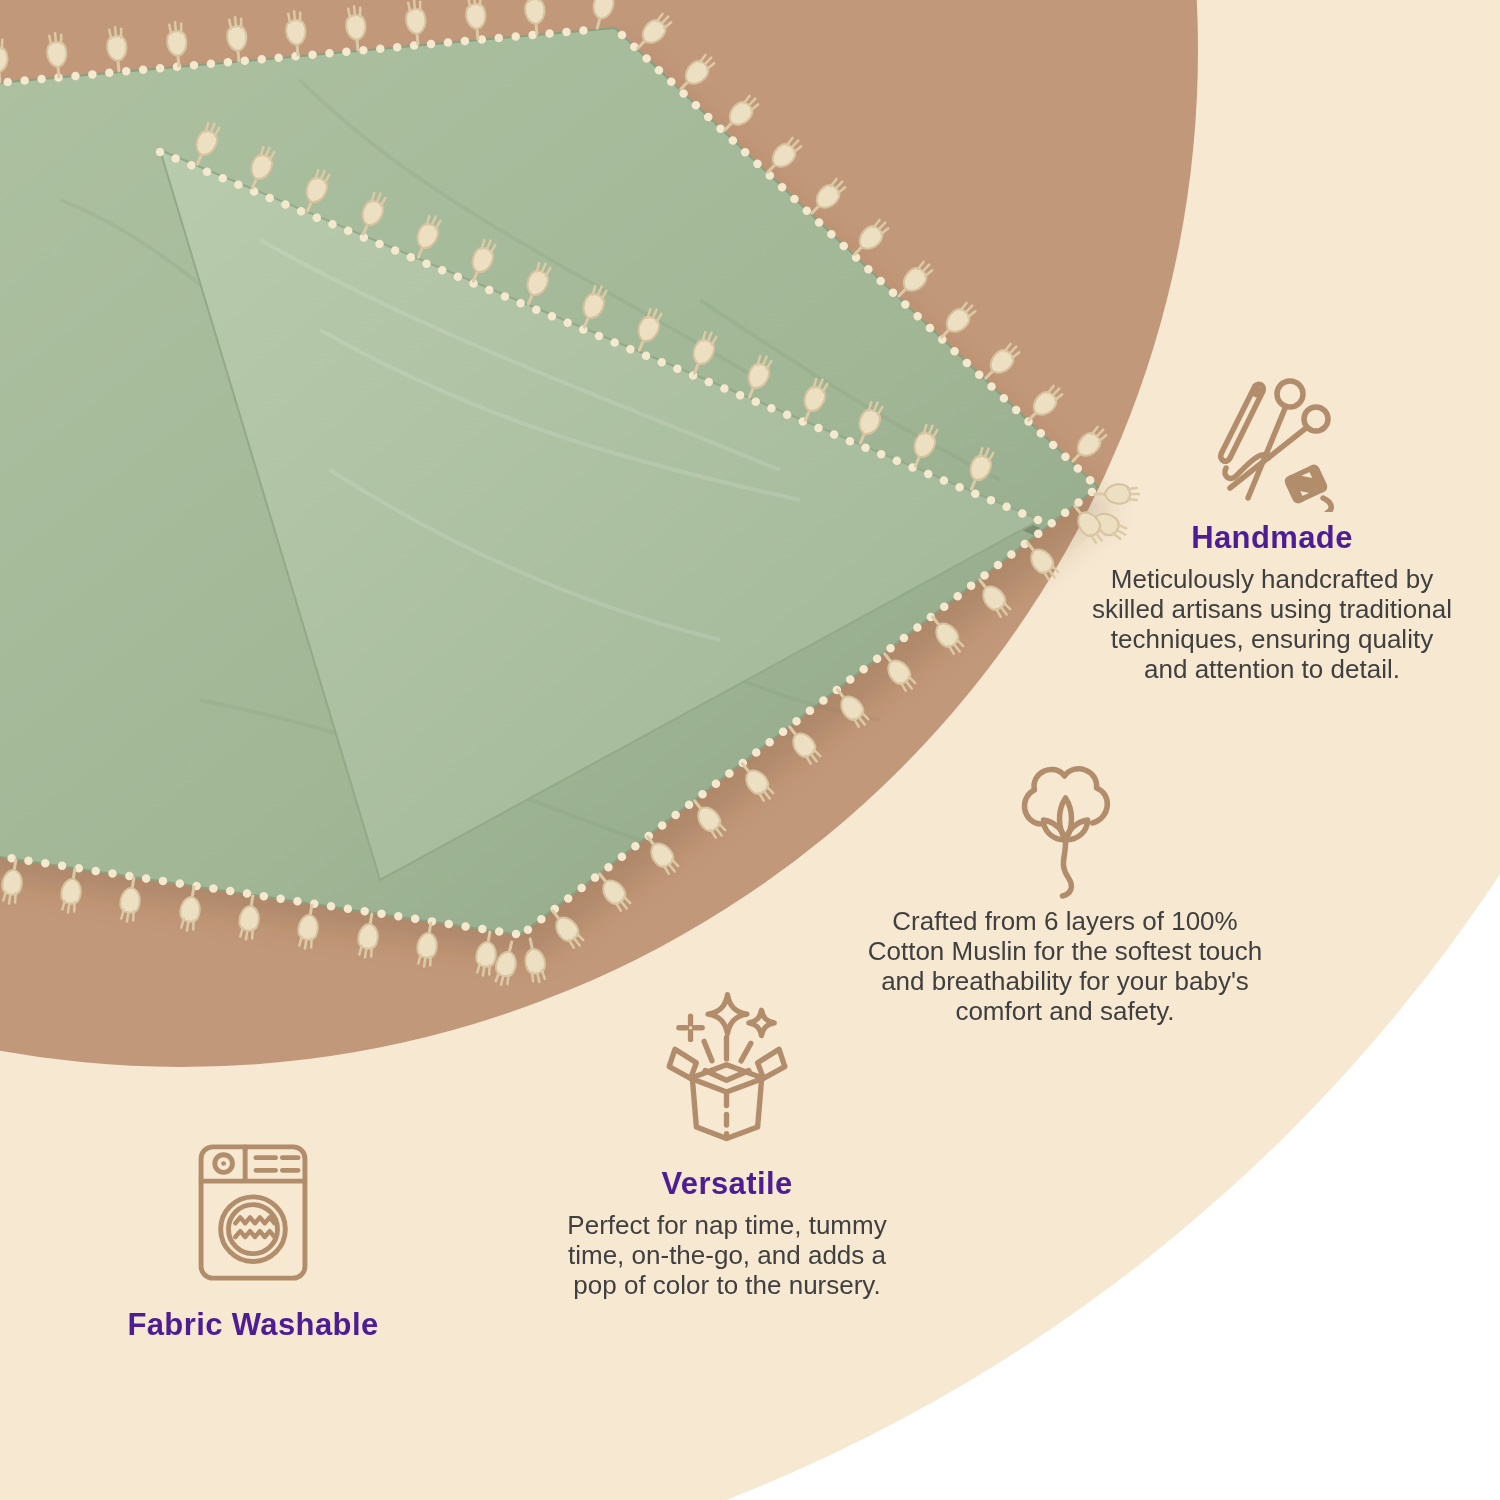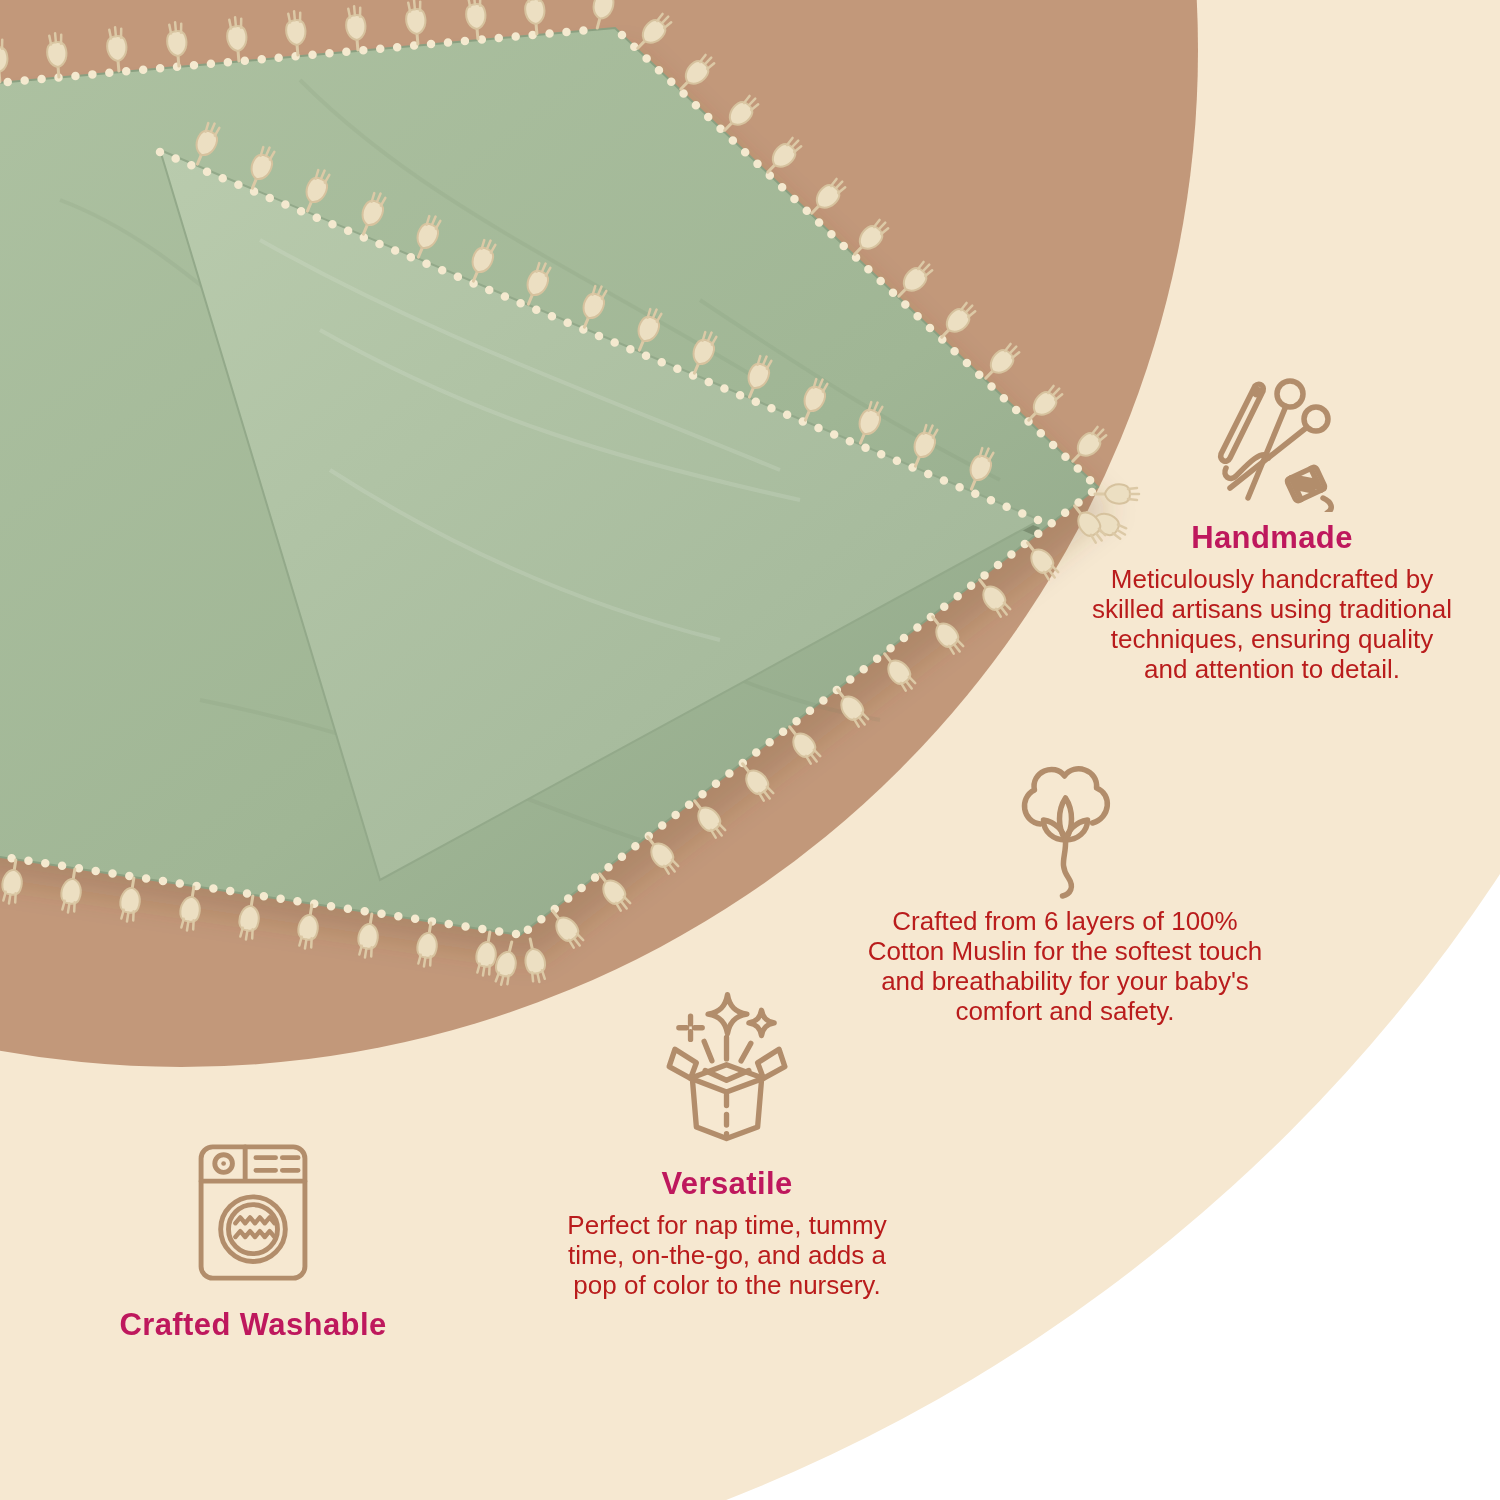--- a/index.html
+++ b/index.html
@@ -14,28 +14,28 @@
     position:absolute;
     display:flex;flex-direction:column;align-items:center;
     text-align:center;
   }
   .feature .icon{display:block;}
   .feature h2{
     margin:0 0 8px 0;
     font-size:31px;
     font-weight:800;
     letter-spacing:.4px;
-    color:#be185d;
+    color:#4c1d95;
     white-space:nowrap;
   }
   .feature p{
     margin:0;
     font-size:26px;
     line-height:30px;
-    color:#b91c1c;
+    color:#404040;
     white-space:pre-line;
   }
   .f-handmade{left:1042px;top:372px;width:460px;}
   .f-handmade .icon{margin-bottom:8px;}
   .f-breathable{left:835px;top:760px;width:460px;}
   .f-breathable .icon{margin-bottom:6px;}
   .f-breathable h2{margin-bottom:6px;}
   .f-versatile{left:524px;top:985px;width:406px;}
   .f-versatile .icon{margin-bottom:6px;}
   .f-machine{left:33px;top:1140px;width:440px;}
@@ -241,16 +241,16 @@
     <svg class="icon lineart" width="120" height="145" viewBox="0 0 120 148" style="stroke-width:5">
       <rect x="7" y="7" width="106" height="134" rx="12"></rect>
       <path d="M7,42 H113 M52,7 V42"></path>
       <circle cx="30" cy="24" r="9"></circle>
       <circle cx="30" cy="24" r="2.4" fill="#b28d6b" stroke="none"></circle>
       <path d="M63,18 H83 M90,18 H106 M63,31 H83 M90,31 H106"></path>
       <circle cx="60" cy="91" r="33"></circle>
       <circle cx="60" cy="91" r="25"></circle>
       <path d="M42,85 l5,-6 5,6 5,-6 5,6 5,-6 5,6 5,-6 5,6 M42,99 l5,-6 5,6 5,-6 5,6 5,-6 5,6 5,-6 5,6" stroke-width="4.5"></path>
     </svg>
-    <h2>Crafted Washable</h2>
+    <h2>Fabric Washable</h2>
   </section>
 
 </div>
 
 </body></html>

